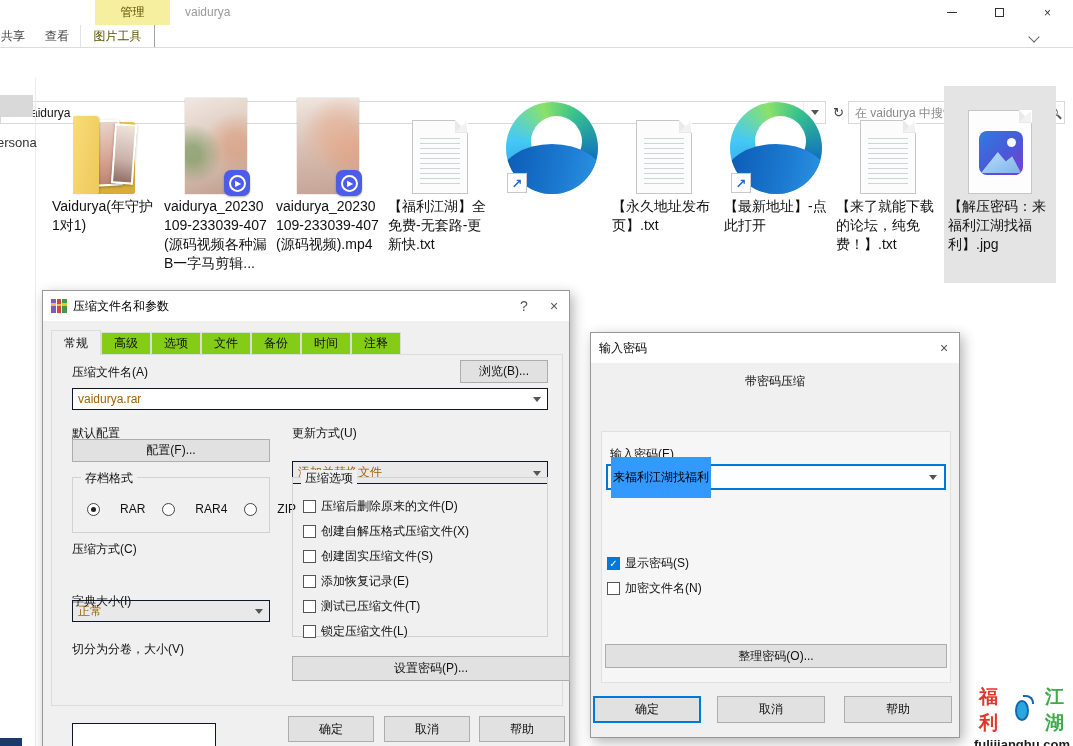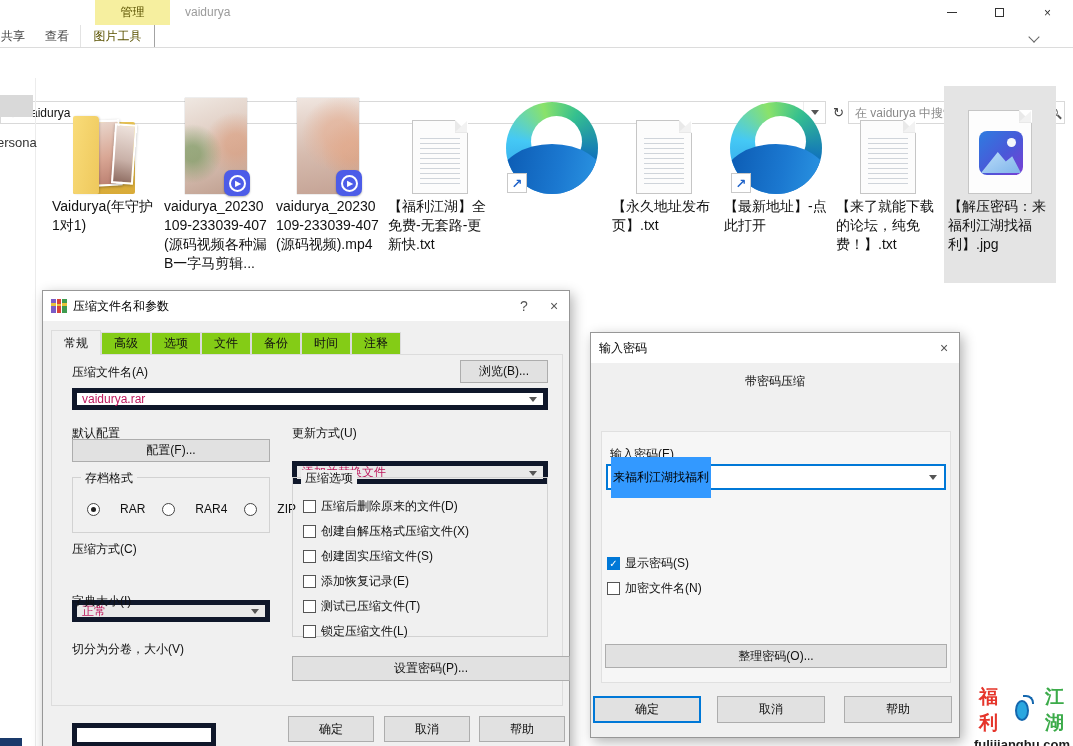--- a/index.html
+++ b/index.html
@@ -80,21 +80,21 @@
 
 
 .dialog{position:absolute;background:#f0f0f0;border:1px solid #979797;box-shadow:3px 4px 12px rgba(0,0,0,.3)}
 .dlg-titlebar{height:30px;background:#fff;display:flex;align-items:center;padding-left:8px}
 .dlg-title{font-size:12px;color:#000;margin-left:6px}
 .dlg-btn{width:30px;height:30px;display:flex;align-items:center;justify-content:center;color:#555;font-size:14px}
 .spacer{flex:1}
 .btn{background:#e1e1e1;border:1px solid #adadad;font-size:12px;color:#111;display:flex;align-items:center;justify-content:center;font-family:inherit}
 .btn.focused{border:2px solid #0078d7}
 .label12{font-size:12px;color:#111}
-.combo{position:relative;border:5px solid #0f172a;display:flex;align-items:center;padding:0 18px 0 5px;font-size:12px;color:#be185d}
+.combo{position:relative;border:1px solid #0f172a;display:flex;align-items:center;padding:0 18px 0 5px;font-size:12px;color:#a16207}
 .combo.editable{background:#fff}
 .combo.droplist{background:#e9e9e9}
 .combo .tri{position:absolute;right:6px;top:50%;margin-top:-2px;width:0;height:0;border-left:4px solid transparent;border-right:4px solid transparent;border-top:5px solid #555}
 .groupbox{position:absolute;border:1px solid #d2d2d2}
 .group-legend{position:absolute;top:-8px;left:8px;background:#f0f0f0;padding:0 4px;font-size:12px;color:#111}
 .chk{display:flex;align-items:center;gap:5px;font-size:12px;color:#111}
 .chk-box{width:13px;height:13px;border:1px solid #555;background:#fff;flex:none}
 .chk-box.checked{background:#0078d7;border-color:#0078d7;color:#fff;font-size:10px;display:flex;align-items:center;justify-content:center}
 .radio{display:flex;align-items:center;gap:20px;font-size:12px;color:#111}
 .rb{width:13px;height:13px;border:1px solid #444;border-radius:50%;background:#fff;flex:none;display:flex;align-items:center;justify-content:center}

